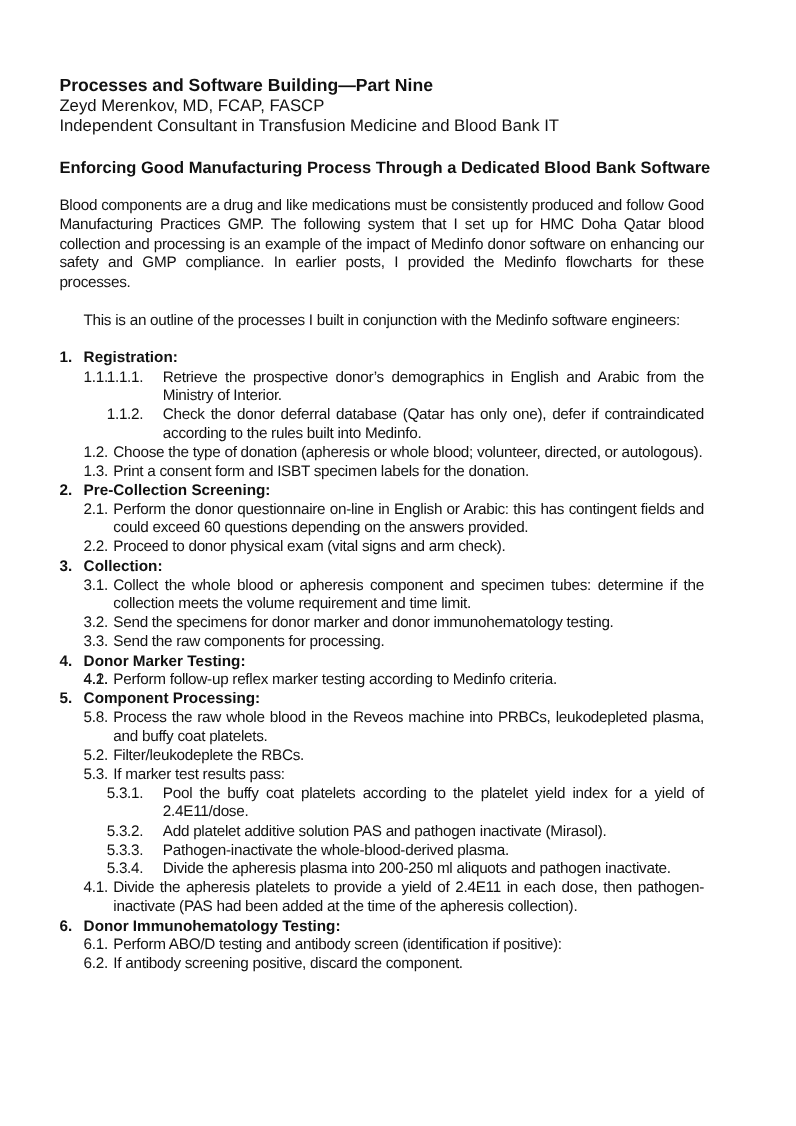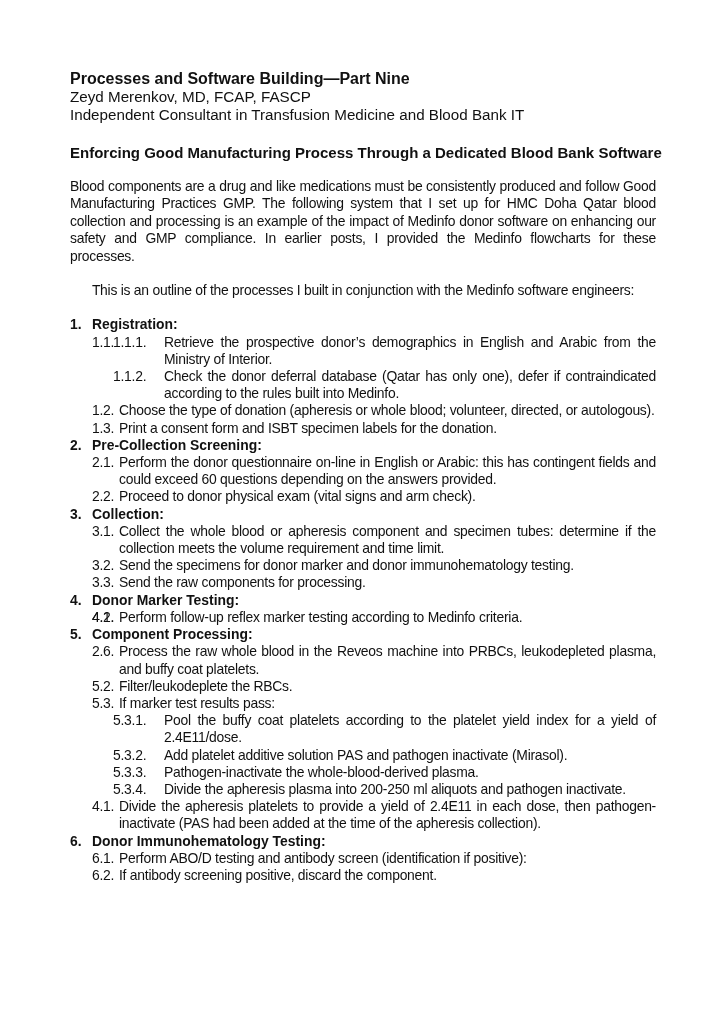--- a/index.html
+++ b/index.html
@@ -1,17 +1,17 @@
 <!DOCTYPE html>
 <html><head>
 <meta charset="utf-8">
 <style>
   html, body { margin:0; padding:0; background:#ffffff; }
   body { width:724px; height:1024px; position:relative; overflow:hidden; color:#111; font-family:"Liberation Sans", sans-serif; }
-  .page { position:absolute; left:70px; top:70px; width:586px; }
+  .page { position:absolute; left:54px; top:70px; width:586px; }
   .title { font-weight:bold; font-size:16px; line-height:18px; margin:0; white-space:nowrap; }
   .subtitle { font-weight:normal; font-size:15.2px; line-height:18px; margin:0; white-space:nowrap; }
   .section-heading { font-weight:bold; font-size:15px; line-height:17px; margin:20px 0 0 0; white-space:nowrap; }
   .para { font-size:13.9px; line-height:17.4px; margin:17px 0 0 0; text-align:justify; letter-spacing:-0.25px; }
   .para.intro { white-space:nowrap; text-align:center; }
   ol.outline { list-style:none; margin:17px 0 0 0; padding:0; }
   .l1 { position:relative; padding-left:22px; font-size:13.9px; line-height:17.2px; }
   .l1 > .num { position:absolute; left:0; top:0; font-weight:bold; }
   .l1 > .head { font-weight:bold; }
   .l2 { position:relative; padding-left:27px; font-size:13.9px; line-height:17.2px; text-align:justify; letter-spacing:-0.25px; }
@@ -50,21 +50,21 @@
       <li class="l1"><span class="num">3.</span><span class="head">Collection:</span><ul class="sub">
           <li class="l2"><span class="num">3.1.</span><span class="txt">Collect the whole blood or apheresis component and specimen tubes:  determine if the collection meets the volume requirement and time limit.</span></li>
           <li class="l2"><span class="num">3.2.</span><span class="txt">Send the specimens for donor marker and donor immunohematology testing.</span></li>
           <li class="l2"><span class="num">3.3.</span><span class="txt">Send the raw components for processing.</span></li>
         </ul></li>
       <li class="l1"><span class="num">4.</span><span class="head">Donor Marker Testing:</span><ul class="sub">
           <li class="l2"><span class="num">4.1.</span></li>
           <li class="l2"><span class="num">4.2.</span><span class="txt">Perform follow-up reflex marker testing according to Medinfo criteria.</span></li>
         </ul></li>
       <li class="l1"><span class="num">5.</span><span class="head">Component Processing:</span><ul class="sub">
-          <li class="l2"><span class="num">2.6.</span><span class="txt">Process the raw whole blood in the Reveos machine into PRBCs, leukodepleted plasma, and buffy coat platelets.</span></li>
+          <li class="l2"><span class="num">5.8.</span><span class="txt">Process the raw whole blood in the Reveos machine into PRBCs, leukodepleted plasma, and buffy coat platelets.</span></li>
           <li class="l2"><span class="num">5.2.</span><span class="txt">Filter/leukodeplete the RBCs.</span></li>
           <li class="l2"><span class="num">5.3.</span><span class="txt">If marker test results pass:</span><ul class="sub">
               <li class="l3"><span class="num">5.3.1.</span><span class="txt">Pool the buffy coat platelets according to the platelet yield index for a yield of 2.4E11/dose.</span></li>
               <li class="l3"><span class="num">5.3.2.</span><span class="txt">Add platelet additive solution PAS and pathogen inactivate (Mirasol).</span></li>
               <li class="l3"><span class="num">5.3.3.</span><span class="txt">Pathogen-inactivate the whole-blood-derived plasma.</span></li>
               <li class="l3"><span class="num">5.3.4.</span><span class="txt">Divide the apheresis plasma into 200-250 ml aliquots and pathogen inactivate.</span></li>
             </ul></li>
           <li class="l2"><span class="num">4.1.</span><span class="txt">Divide the apheresis platelets to provide a yield of 2.4E11 in each dose, then pathogen-inactivate (PAS had been added at the time of the apheresis collection).</span></li>
         </ul></li>
       <li class="l1"><span class="num">6.</span><span class="head">Donor Immunohematology Testing:</span><ul class="sub">

